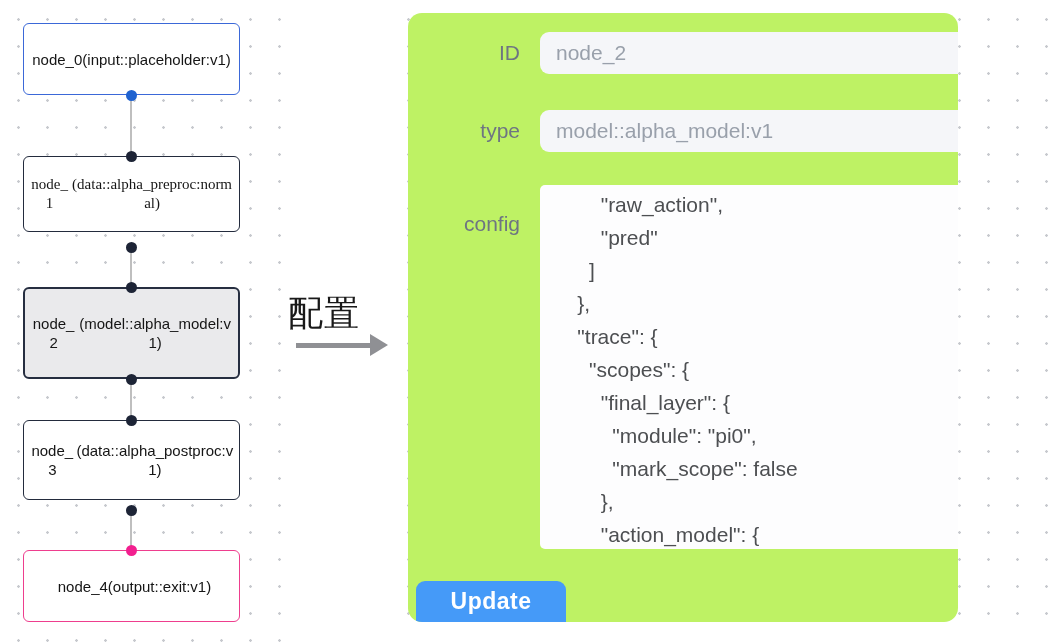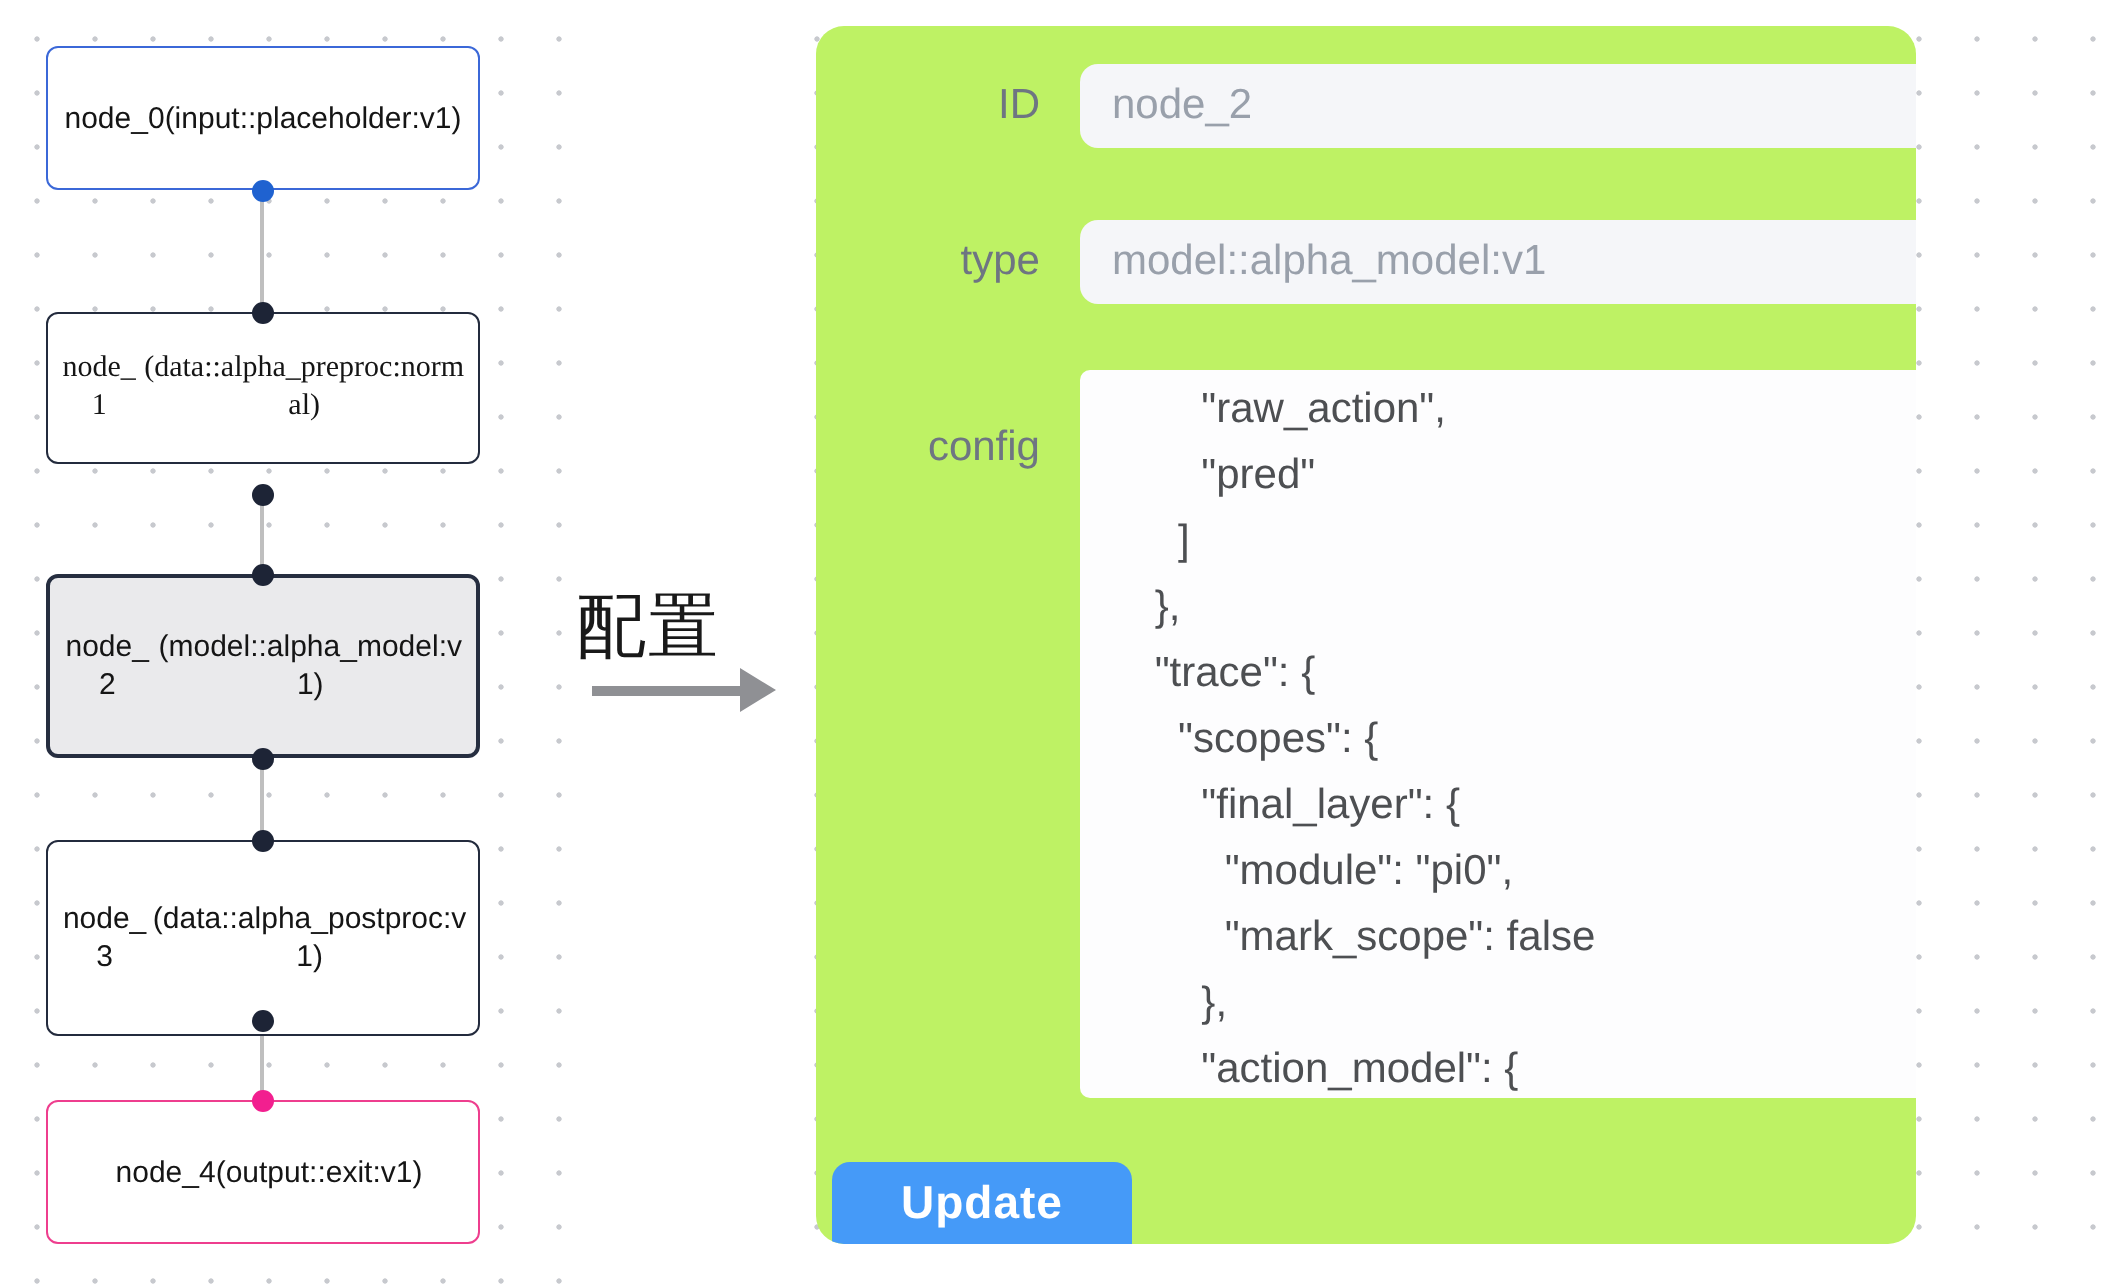--- a/index.html
+++ b/index.html
@@ -36,21 +36,21 @@
     padding: 3px 5px;
     font-size: 15px;
     line-height: 19px;
     color: #151515;
     word-break: break-all;
     z-index: 2;
   }
   #node-0 { top: 23px;  height: 72px; border-color: #3b68d8; }
   #node-1 { top: 156px; height: 76px; font-family: Liberation Serif, serif; }
   #node-2 { top: 287px; height: 92px; background: #eaeaec; border-width: 2.2px; border-color: #262e40; }
-  #node-3 { top: 420px; height: 98px; }
+  #node-3 { top: 420px; height: 80px; }
   #node-4 { top: 550px; height: 72px; border-color: #ee3e8e; padding-left: 11px; }
 
   .port {
     position: absolute;
     left: 126px;
     width: 11px;
     height: 11px;
     border-radius: 50%;
     background: #1d2436;
     z-index: 3;

